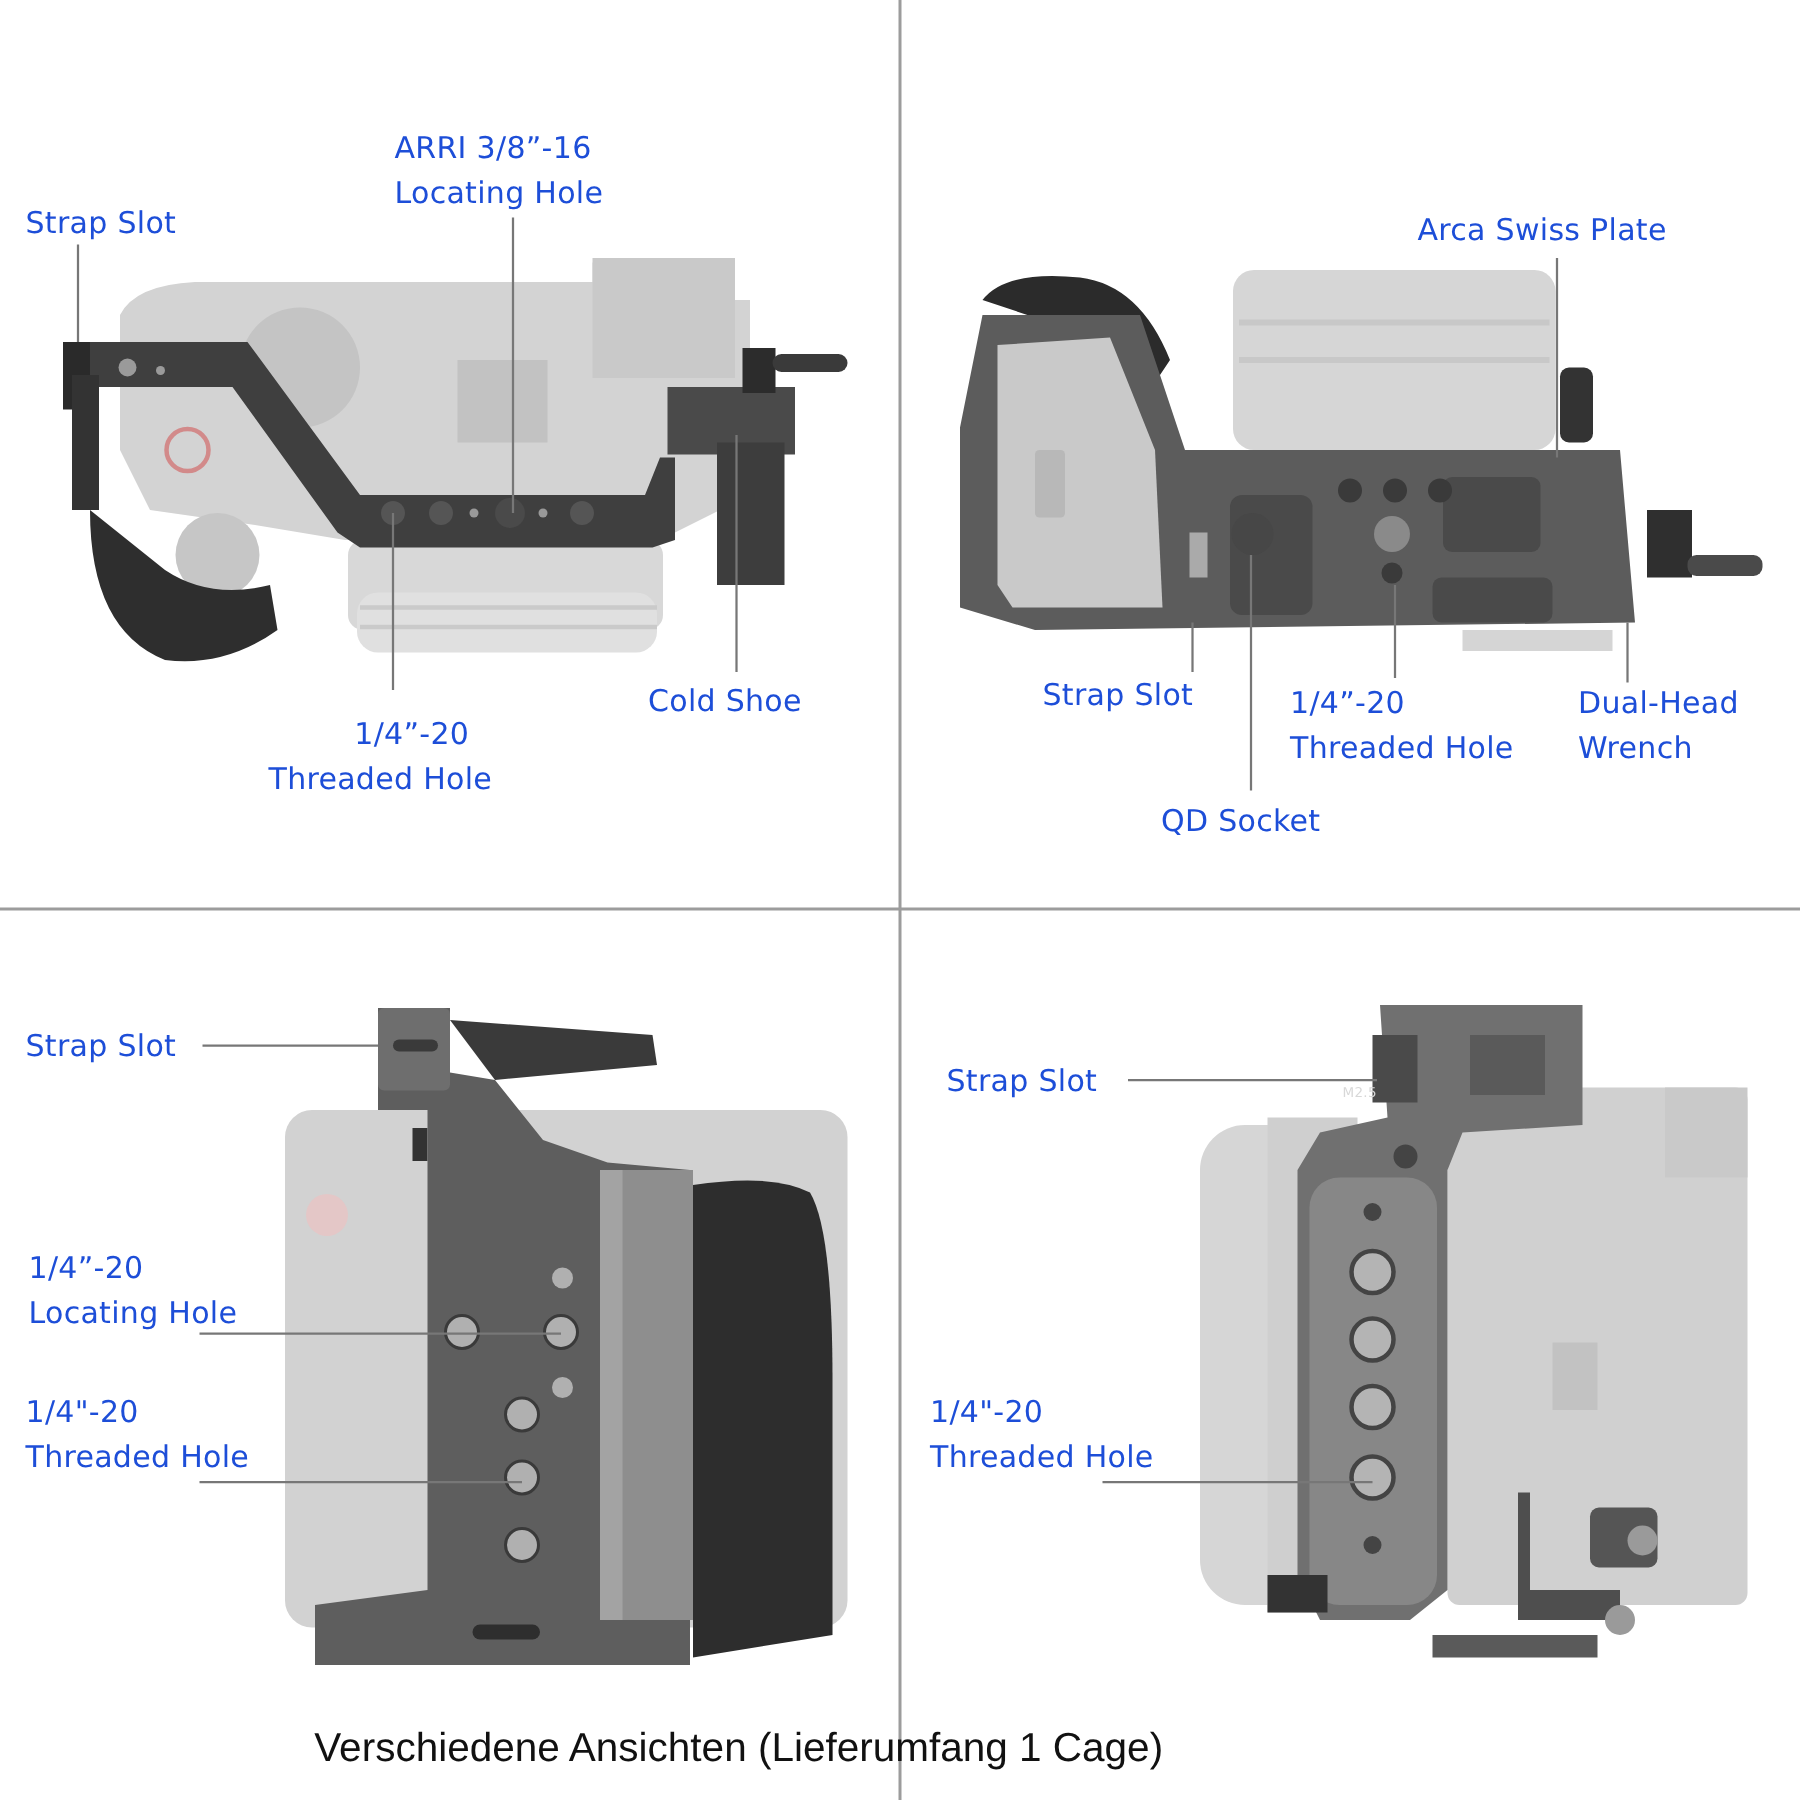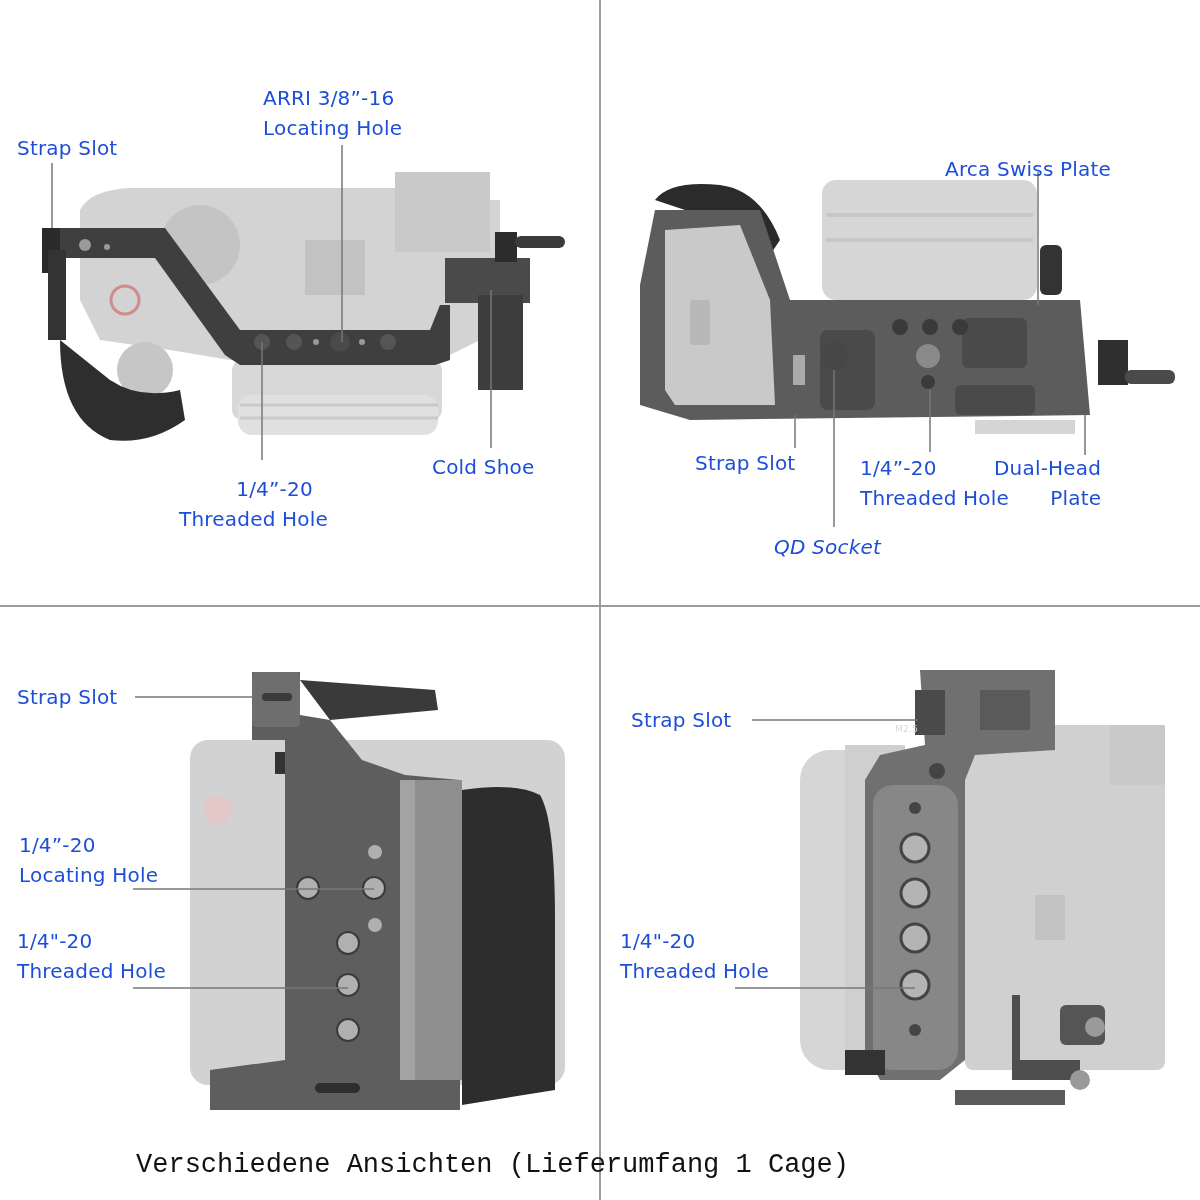--- a/index.html
+++ b/index.html
@@ -5,21 +5,21 @@
     html, body { margin: 0; padding: 0; background: #ffffff; }
     body { width: 1200px; height: 1200px; position: relative; overflow: hidden;
            font-family: "DejaVu Sans", sans-serif; }
     .divider-v { position: absolute; left: 599px; top: 0; width: 2px; height: 1200px; background: #9c9c9c; }
     .divider-h { position: absolute; left: 0; top: 605px; width: 1200px; height: 2px; background: #9c9c9c; }
     .art { position: absolute; left: 0; top: 0; width: 1200px; height: 1200px; }
     .label { position: absolute; color: #1d4ed8; font-size: 20px; line-height: 30px; white-space: nowrap;
              letter-spacing: 0.2px; }
     .label .l2 { display: block; }
     .caption { position: absolute; left: 0; top: 1150px; width: 985px; text-align: center;
-               font-family: Liberation Mono, monospace; font-size: 27px; color: #111; }
+               font-family: Liberation Sans, sans-serif; font-size: 27px; color: #111; }
   </style>
 </head>
 <body>
 
 <svg class="art" viewBox="0 0 1200 1200" xmlns="http://www.w3.org/2000/svg">
 
   <g>
 
     <path d="M80 210 Q90 190 130 188 L395 188 L395 175 L490 175 L490 200 L500 200 L500 330 L470 345 L440 360 L230 360 L170 350 L100 340 L80 300 Z" fill="#d3d3d3"></path>
     <rect x="395" y="172" width="95" height="80" fill="#c9c9c9"></rect>
@@ -166,31 +166,31 @@
 <div class="label" style="left:263px; top:83px;">
   <span class="l2">ARRI 3/8”-16</span>
   <span class="l2">Locating Hole</span>
 </div>
 <div class="label" style="left:432px; top:452px;text-align:right;">Cold Shoe</div>
 <div class="label" style="left:179px; top:474px; text-align:center;">
   <span class="l2" style="padding-left:42px;">1/4”-20</span>
   <span class="l2">Threaded Hole</span>
 </div>
 
-<div class="label" style="left:945px; top:138px;margin-top:16px;">Arca Swiss Plate</div>
+<div class="label" style="left:945px; top:138px;">Arca Swiss Plate</div>
 <div class="label" style="left:695px; top:448px;">Strap Slot</div>
 <div class="label" style="left:860px; top:453px;">
   <span class="l2">1/4”-20</span>
   <span class="l2">Threaded Hole</span>
 </div>
-<div class="label" style="left:994px; top:453px;text-align:right;">
+<div class="label" style="left:1052px; top:453px;">
   <span class="l2">Dual-Head</span>
-  <span class="l2">Plate</span>
-</div>
-<div class="label" style="left:774px; top:532px;font-style:italic;">QD Socket</div>
+  <span class="l2">Wrench</span>
+</div>
+<div class="label" style="left:774px; top:532px;">QD Socket</div>
 
 <div class="label" style="left:17px; top:682px;">Strap Slot</div>
 <div class="label" style="left:19px; top:830px;">
   <span class="l2">1/4”-20</span>
   <span class="l2">Locating Hole</span>
 </div>
 <div class="label" style="left:17px; top:926px;">
   <span class="l2">1/4"-20</span>
   <span class="l2">Threaded Hole</span>
 </div>

